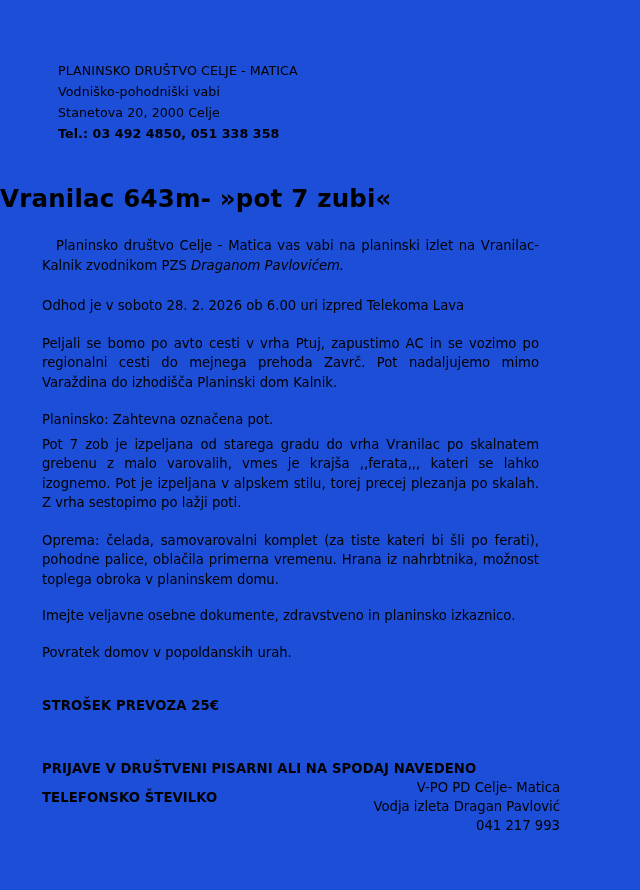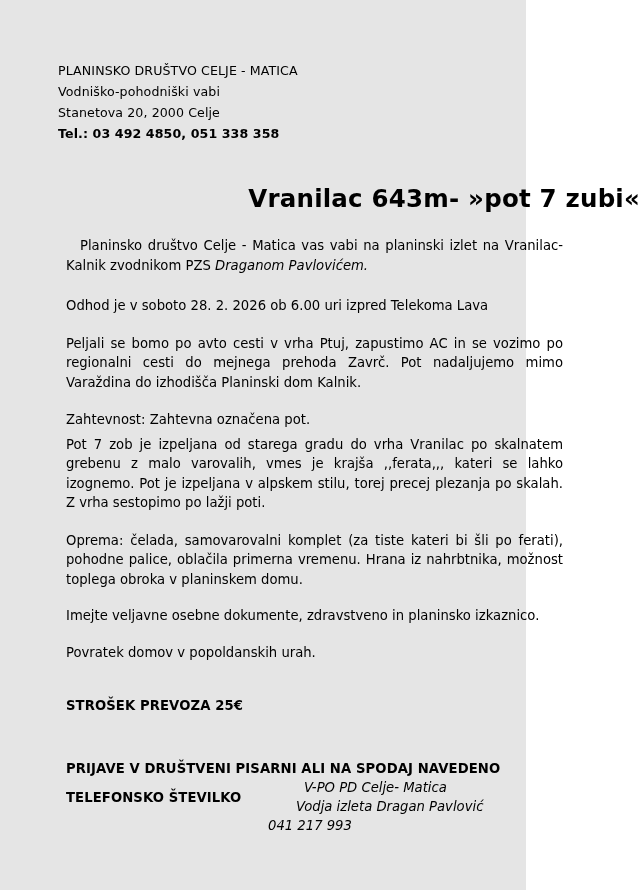--- a/index.html
+++ b/index.html
@@ -11,23 +11,23 @@
   body {
     width: 640px;
     height: 890px;
     font-family: "DejaVu Sans", "Liberation Sans", sans-serif;
     color: #000000;
     -webkit-font-smoothing: antialiased;
   }
 
   .page {
     position: relative;
-    width: 526px;
+    width: 640px;
     height: 890px;
-    background: #e5e5e5;
+    background: #1d4ed8;
     box-sizing: border-box;
   }
 
   
   .letterhead {
     position: absolute;
     left: 58px;
     top: 60px;
     width: 500px;
   }
@@ -40,31 +40,31 @@
   .letterhead .lh-line.bold {
     font-weight: bold;
   }
 
   
   .doc-title {
     position: absolute;
     left: 0;
     top: 184px;
     width: 640px;
-    text-align: right;
+    text-align: left;
     font-size: 24.5px;
     font-weight: bold;
     letter-spacing: 0.2px;
     line-height: 30px;
   }
 
   
   .body-block {
     position: absolute;
-    left: 66px;
+    left: 42px;
     top: 236px;
     width: 497px;
   }
 
   .para {
     font-size: 13.2px;
     line-height: 19.5px;
     margin: 0;
   }
   .para.justify {
@@ -97,22 +97,21 @@
   .caps-bold.tight {
     line-height: 17.5px;
   }
 
   
   .signature {
     position: absolute;
     left: 300px;
     top: 778px;
     width: 260px;
-    text-align: left;
-    font-style: italic;
+    text-align: right;
   }
   .signature .sig-line {
     font-size: 13.2px;
     line-height: 19px;
     white-space: nowrap;
   }
   .signature .sig-line.l2 { margin-left: -4px; }
   .signature .sig-line.l3 { margin-left: -32px; }
   .signature .sig-line.l1 { margin-left: 4px; }
 </style>
@@ -137,21 +136,21 @@
     <div class="gap-intro"></div>
 
     <p class="para"><span>Odhod  je v </span><span class="bold">soboto 28. 2. 2026 ob 6.00 uri izpred Telekoma Lava</span></p>
 
     <div class="gap-depart"></div>
 
     <p class="para justify">Peljali se bomo po avto cesti v vrha Ptuj, zapustimo AC in se vozimo po regionalni cesti do mejnega prehoda Zavrč. Pot nadaljujemo mimo Varaždina do izhodišča Planinski dom Kalnik.</p>
 
     <div class="gap-route"></div>
 
-    <p class="para"><span class="bold">Zahtevnost:</span><span> Zahtevna označena pot.</span></p>
+    <p class="para"><span class="bold">Planinsko:</span><span> Zahtevna označena pot.</span></p>
 
     <div class="gap-zaht"></div>
 
     <p class="para justify">Pot 7 zob je izpeljana od starega gradu do vrha Vranilac po skalnatem grebenu z malo varovalih, vmes je krajša ,,ferata,,, kateri se lahko izognemo. Pot je izpeljana v alpskem stilu, torej precej plezanja po skalah.  Z vrha sestopimo po lažji poti.</p>
 
     <div class="gap-equip"></div>
 
     <p class="para justify">Oprema: čelada, samovarovalni komplet (za tiste kateri bi šli po ferati), pohodne palice, oblačila primerna vremenu. Hrana iz nahrbtnika, možnost toplega obroka v planinskem domu.</p>
 
     <div class="gap-docs"></div>

